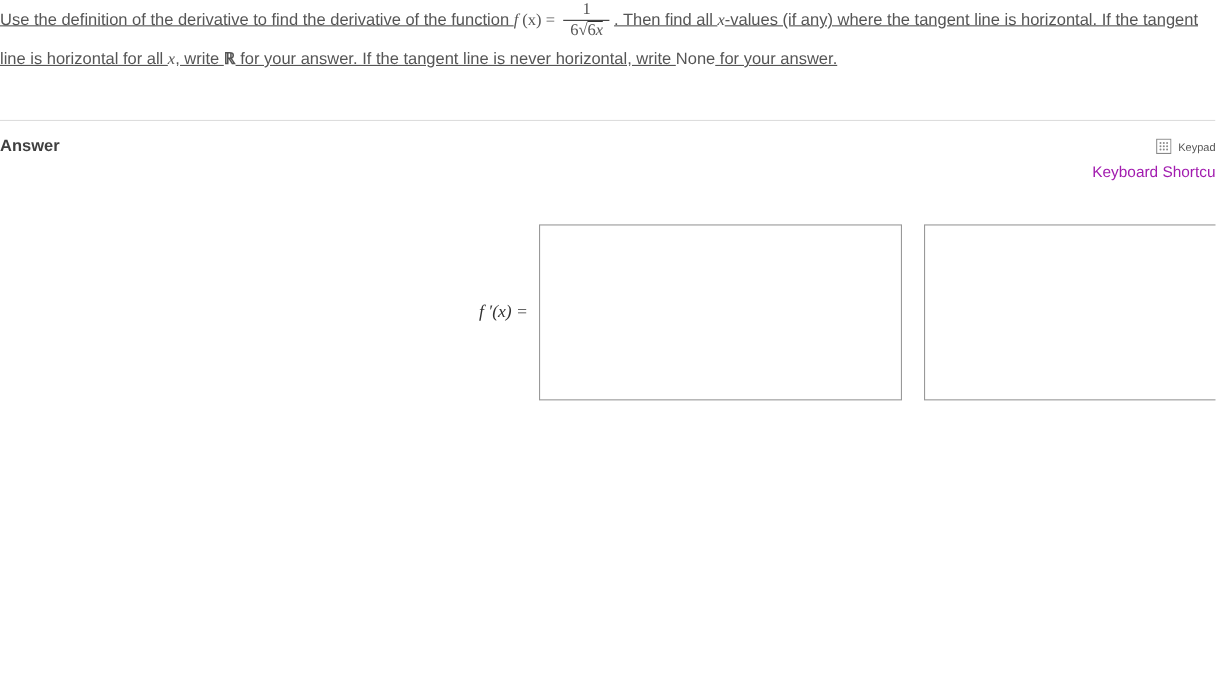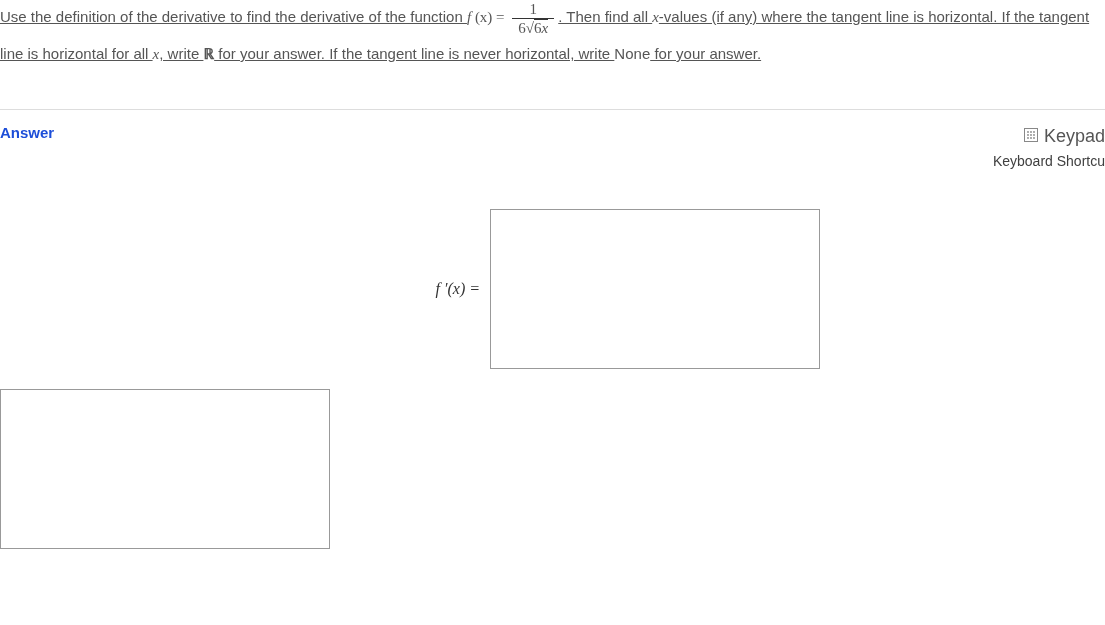--- a/index.html
+++ b/index.html
@@ -69,50 +69,50 @@
       border-top: 1px solid #ddd;
       margin: 18px 0 14px 0;
     }
     .answer-row {
       display: flex;
       justify-content: space-between;
       align-items: flex-start;
     }
     .answer-label {
       font-weight: bold;
-      color: #1d4ed8;
+      color: #404040;
       font-size: 15px;
     }
     .right-controls {
       text-align: right;
     }
     .keypad-btn {
       display: inline-flex;
-      align-items: flex-start;
+      align-items: flex-end;
       gap: 6px;
       color: #555;
-      font-size: 18px;
+      font-size: 10px;
       cursor: pointer;
       padding: 2px 0;
     }
     .keypad-icon {
       display: inline-block;
       width: 14px;
       height: 14px;
     }
     .shortcut-link {
-      color: #404040;
+      color: #a21caf;
       font-size: 14px;
       cursor: pointer;
       margin-top: 4px;
     }
     .inputs-area {
       margin-top: 40px;
       display: flex;
-      flex-direction: column;
+      flex-direction: row;
       gap: 20px;
       align-items: flex-start;
     }
     .input-row {
       display: flex;
       align-items: center;
       gap: 10px;
     }
     .input-label {
       width: 480px;

